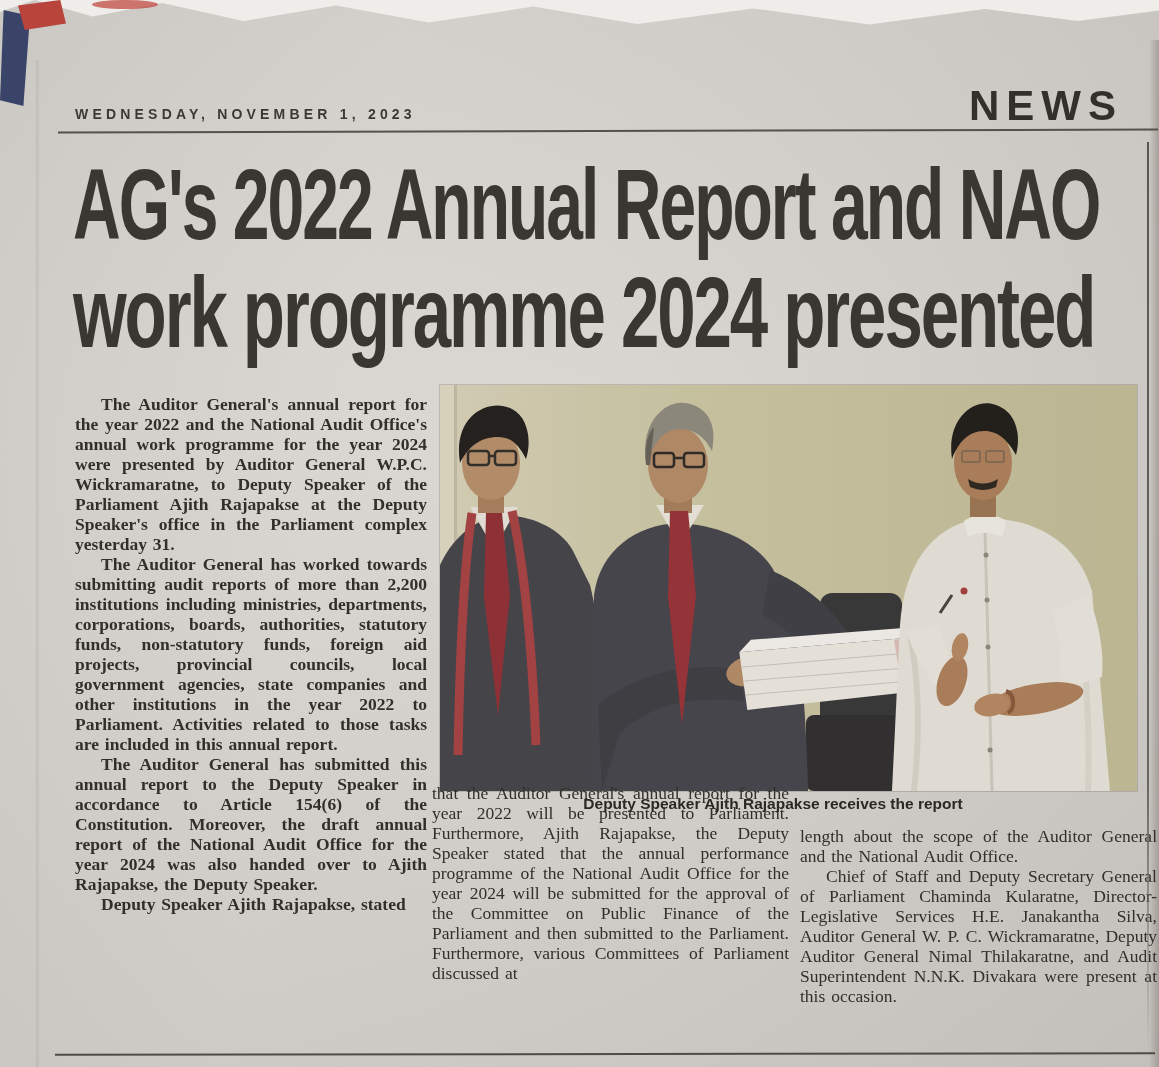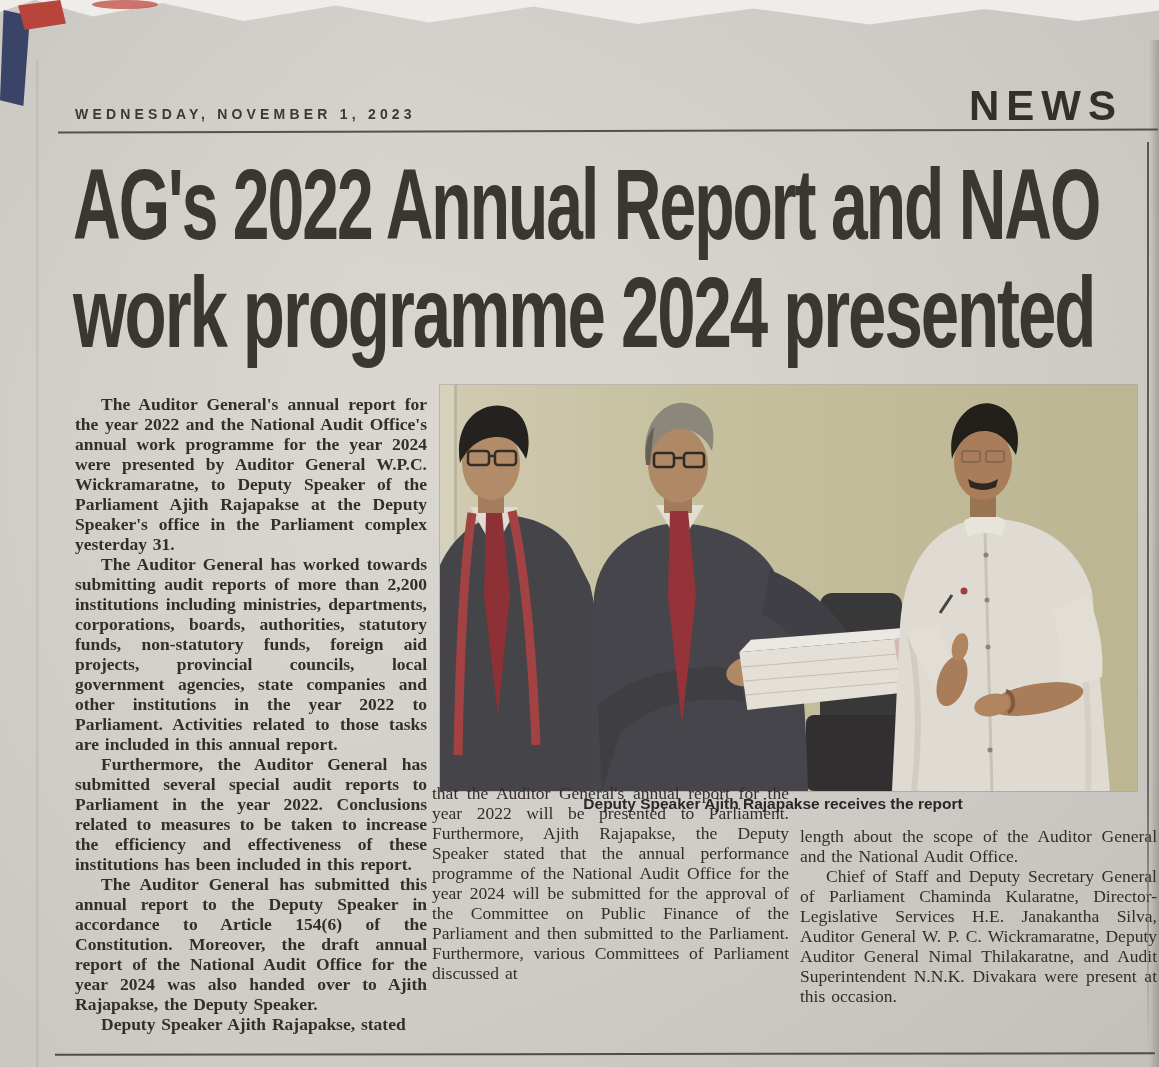--- a/index.html
+++ b/index.html
@@ -67,21 +67,20 @@
   <div class="top-rule"></div>
 
   <div class="headline">
     <span class="hl hl1">AG's 2022 Annual Report and NAO</span><br>
     <span class="hl hl2">work programme 2024 presented</span>
   </div>
 
   <div class="col col-left">
     <p>The Auditor General's annual report for the year 2022 and the National Audit Office's annual work programme for the year 2024 were presented by Auditor General W.P.C. Wickramaratne, to Deputy Speaker of the Parliament Ajith Rajapakse at the Deputy Speaker's office in the Parliament complex yesterday 31.</p>
     <p>The Auditor General has worked towards submitting audit reports of more than 2,200 institutions including ministries, departments, corporations, boards, authorities, statutory funds, non-statutory funds, foreign aid projects, provincial councils, local government agencies, state companies and other institutions in the year 2022 to Parliament. Activities related to those tasks are included in this annual report.</p>
-    <p>Furthermore, the Auditor General has submitted several special audit reports to Parliament in the year 2022. Conclusions related to measures to be taken to increase the efficiency and effectiveness of these institutions has been included in this report.</p>
     <p>The Auditor General has submitted this annual report to the Deputy Speaker in accordance to Article 154(6) of the Constitution. Moreover, the draft annual report of the National Audit Office for the year 2024 was also handed over to Ajith Rajapakse, the Deputy Speaker.</p>
     <p>Deputy Speaker Ajith Rajapakse, stated</p>
   </div>
 
   <svg class="photo" viewBox="0 0 697 406" xmlns="http://www.w3.org/2000/svg" preserveAspectRatio="none">
     <defs>
       <linearGradient id="wall" x1="0" y1="0" x2="1" y2="0">
         <stop offset="0" stop-color="#d9d3b4"></stop>
         <stop offset="0.35" stop-color="#cdc69b"></stop>
         <stop offset="1" stop-color="#c2bb8d"></stop>

